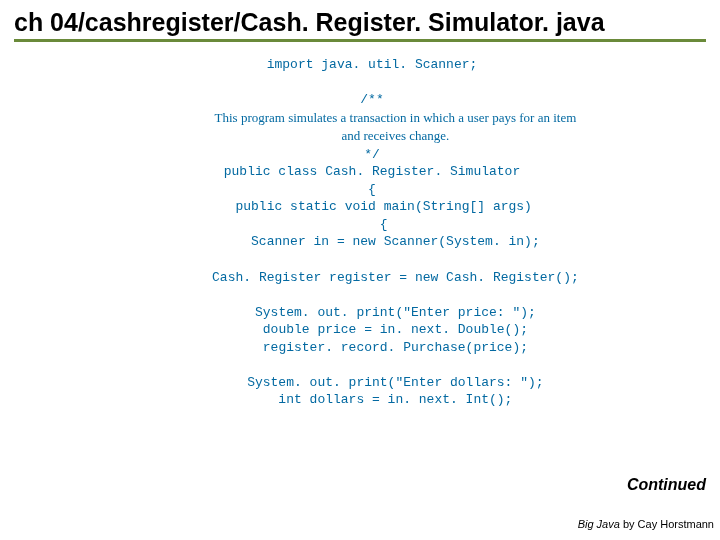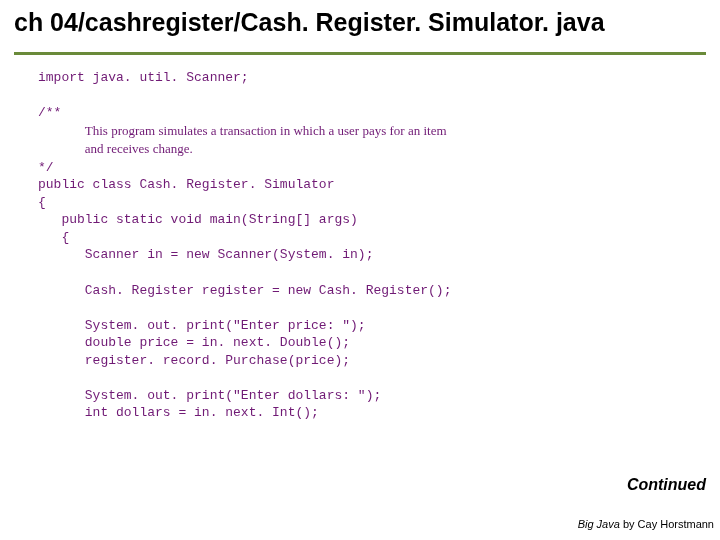--- a/index.html
+++ b/index.html
@@ -13,35 +13,36 @@
   }
   .slide {
     padding: 8px 14px 0 14px;
   }
   .title {
     font-family: "Trebuchet MS", Verdana, sans-serif;
     font-size: 25px;
     font-weight: bold;
     color: #000;
     letter-spacing: 0px;
-    margin-bottom: 15px;
+    margin-bottom: 2px;
   }
   .underline {
     height: 3px;
     background: #6a8a3a;
     width: 100%;
     margin-bottom: 14px;
   }
   .code-block {
     font-family: "Courier New", Courier, monospace;
     font-size: 13px;
     line-height: 1.35;
     white-space: pre;
-    color: #701a75;
+    color: #0369a1;
     padding-left: 24px;
+    text-align: center;
   }
   .javadoc {
     font-family: "Times New Roman", Times, serif;
     font-size: 13px;
     white-space: normal;
     display: inline;
   }
   .continued {
     position: absolute;
     right: 14px;

